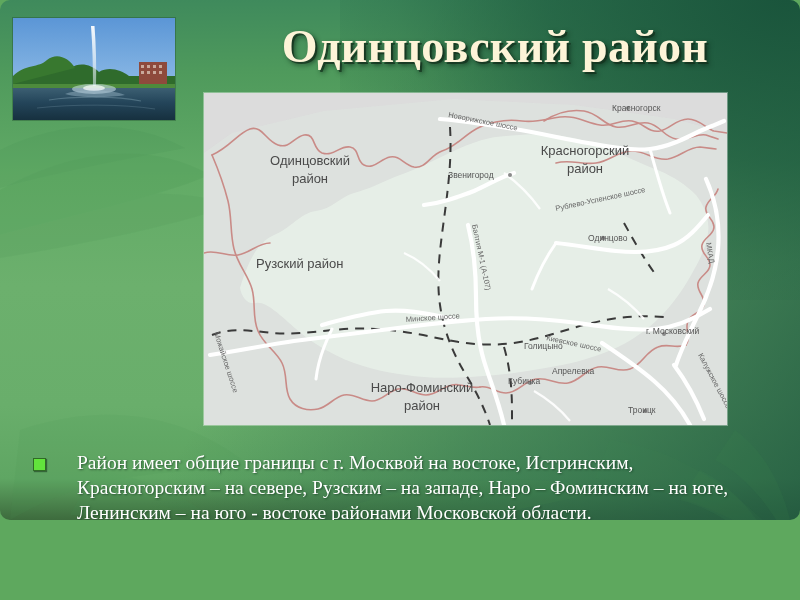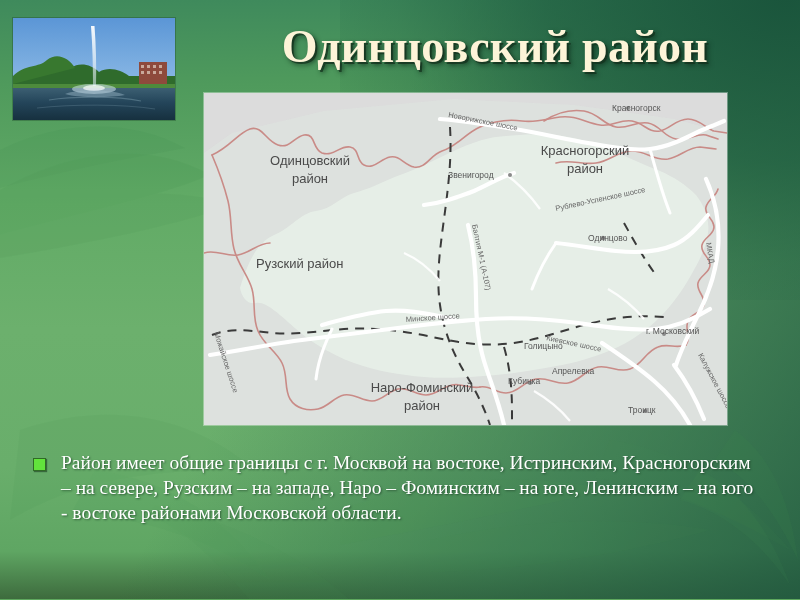--- a/index.html
+++ b/index.html
@@ -14,36 +14,37 @@
     font-family: "Liberation Serif", "DejaVu Serif", serif;
     position: relative;
     background: #5ea85e;
   }
 
   
   #slide {
     position: absolute;
     inset: 0;
     width: 800px;
-    height: 599px;
+    height: 520px;
     overflow: hidden;
     background:
       linear-gradient(120deg,
         rgba(46,112,80,0.00) 0%,
         rgba(46,112,80,0.00) 40%,
         rgba(40,100,72,0.55) 72%,
         rgba(32,88,64,0.85) 100%),
       linear-gradient(180deg,
         #3f8a5c 0%,
         #4f9a5c 14%,
         #62ab66 34%,
         #6cb06d 55%,
         #69ae6b 78%,
         #5fa663 92%,
         #3d6b3d 100%);
+    border-radius: 10px;
   }
   
   #bg-corner-wash {
     position: absolute;
     top: -120px; right: -160px;
     width: 620px; height: 420px;
     background: radial-gradient(ellipse at 72% 28%,
                 rgba(24,82,58,0.92) 0%,
                 rgba(30,92,64,0.70) 38%,
                 rgba(40,104,70,0.30) 62%,
@@ -102,21 +103,21 @@
   #map-svg { display: block; }
 
   
   #body-block {
     position: absolute;
     left: 33px;
     top: 450px;
     width: 730px;
     display: flex;
     align-items: flex-start;
-    gap: 0;
+    gap: 16px;
   }
   #bullet-marker {
     flex: 0 0 auto;
     width: 11px;
     height: 11px;
     margin-top: 8px;
     margin-right: 15px;
     background: #62e33c;
     border: 1px solid #2f6b25;
     box-shadow: 1px 1px 1px rgba(20,50,25,0.55);

